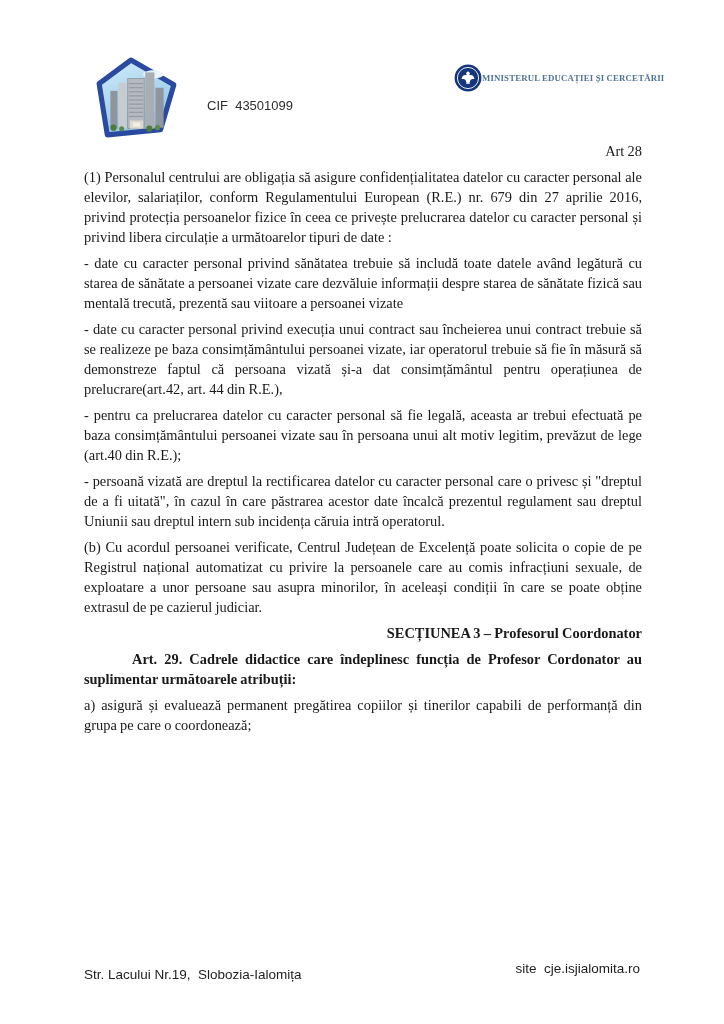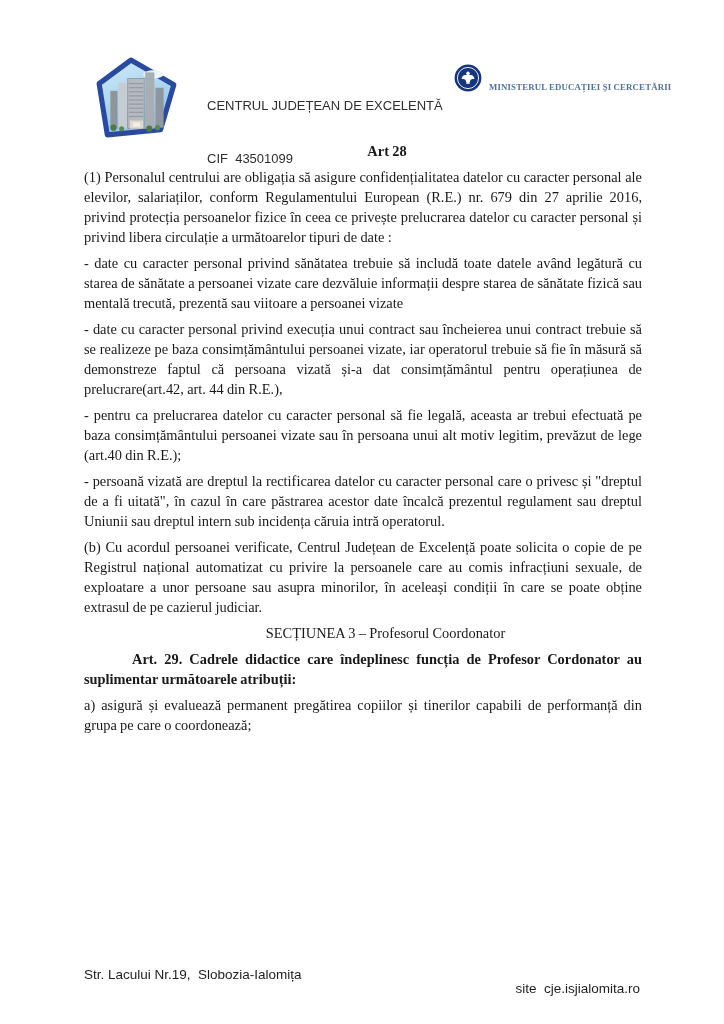--- a/index.html
+++ b/index.html
@@ -8,48 +8,47 @@
     font-family:"Liberation Serif", serif; overflow:hidden; color:#191919;
   }
 
   
   .logo-building { position:absolute; left:94px; top:56px; width:86px; height:86px; }
   .header-text {
     position:absolute; left:207px; top:62px;
     font-family:"Liberation Sans", sans-serif; font-size:13px; line-height:17.5px;
     color:#2e2e2e; white-space:pre-wrap;
   }
-  .ministry { position:absolute; left:454px; top:64px; display:flex; align-items:flex-end; gap:7px; }
+  .ministry { position:absolute; left:454px; top:64px; display:flex; align-items:center; }
   .ministry-roundel { width:28px; height:28px; flex:0 0 auto; }
   .ministry-label {
     font-family:"Liberation Serif", serif; font-weight:bold; font-size:8.8px;
     letter-spacing:0.15px; color:#50739a; white-space:nowrap;
   }
 
   
   .doc {
     position:absolute; left:84px; top:141px; width:558px;
     font-size:14.4px; line-height:20px; text-align:justify; word-spacing:-0.3px;
   }
   .doc p { margin:0 0 6px 0; }
-  .doc p.tabbed { text-indent:48px; text-align:center;font-weight:bold; }
+  .doc p.tabbed { text-indent:48px; text-align:right; }
   .doc p.first-indent { text-indent:48px;font-weight:bold; }
-  .doc p.section-heading { font-weight:normal; text-align:center;margin-left:45px; }
+  .doc p.section-heading { font-weight:bold; text-align:right;margin-left:45px; }
 
   
   .footer-left {
     position:absolute; left:84px; top:926px;
     font-family:"Liberation Sans", sans-serif; font-size:13.5px; line-height:19.5px;
     color:#1e1e1e; white-space:pre-wrap;
   }
   .footer-site {
     position:absolute; right:84px; top:961px;
     font-family:"Liberation Sans", sans-serif; font-size:13.5px; color:#1e1e1e;
     white-space:pre-wrap;
-    margin-top:20px;
   }
 </style>
 </head>
 <body>
 
 <div class="page">
 
   <svg class="logo-building" viewBox="0 0 84 84" xmlns="http://www.w3.org/2000/svg">
     <defs>
       <linearGradient id="sky" x1="0" y1="0" x2="0.4" y2="1">
@@ -77,21 +76,20 @@
     </g>
     <rect x="35" y="63" width="13" height="8" fill="#ded9cc"></rect>
     <rect x="38" y="65" width="7" height="4" fill="#f2efe8"></rect>
     <circle cx="19" cy="70" r="3" fill="#4c7a38"></circle>
     <circle cx="27" cy="71" r="2.5" fill="#5d8a44"></circle>
     <circle cx="54" cy="71" r="3" fill="#4c7a38"></circle>
     <circle cx="62" cy="70" r="2.5" fill="#5d8a44"></circle>
   </svg>
 
   <div class="header-text">
-    <div>CENTRUL JUDEȚEAN DE EXCELENTĂ</div>
     <div>CIF  43501099</div>
   </div>
 
   <div class="ministry">
     <svg class="ministry-roundel" viewBox="0 0 28 28" xmlns="http://www.w3.org/2000/svg">
       <circle cx="14" cy="14" r="13.4" fill="#16367c"></circle>
       <circle cx="14" cy="14" r="10.6" fill="none" stroke="#ffffff" stroke-width="0.9"></circle>
       <ellipse cx="14" cy="14.5" rx="2.4" ry="4.6" fill="#ffffff"></ellipse>
       <path d="M14 12 C10.5 9.8 8.2 11.5 7.6 15 C10 15 12 15.6 14 17.4 Z" fill="#ffffff"></path>
       <path d="M14 12 C17.5 9.8 19.8 11.5 20.4 15 C18 15 16 15.6 14 17.4 Z" fill="#ffffff"></path>

